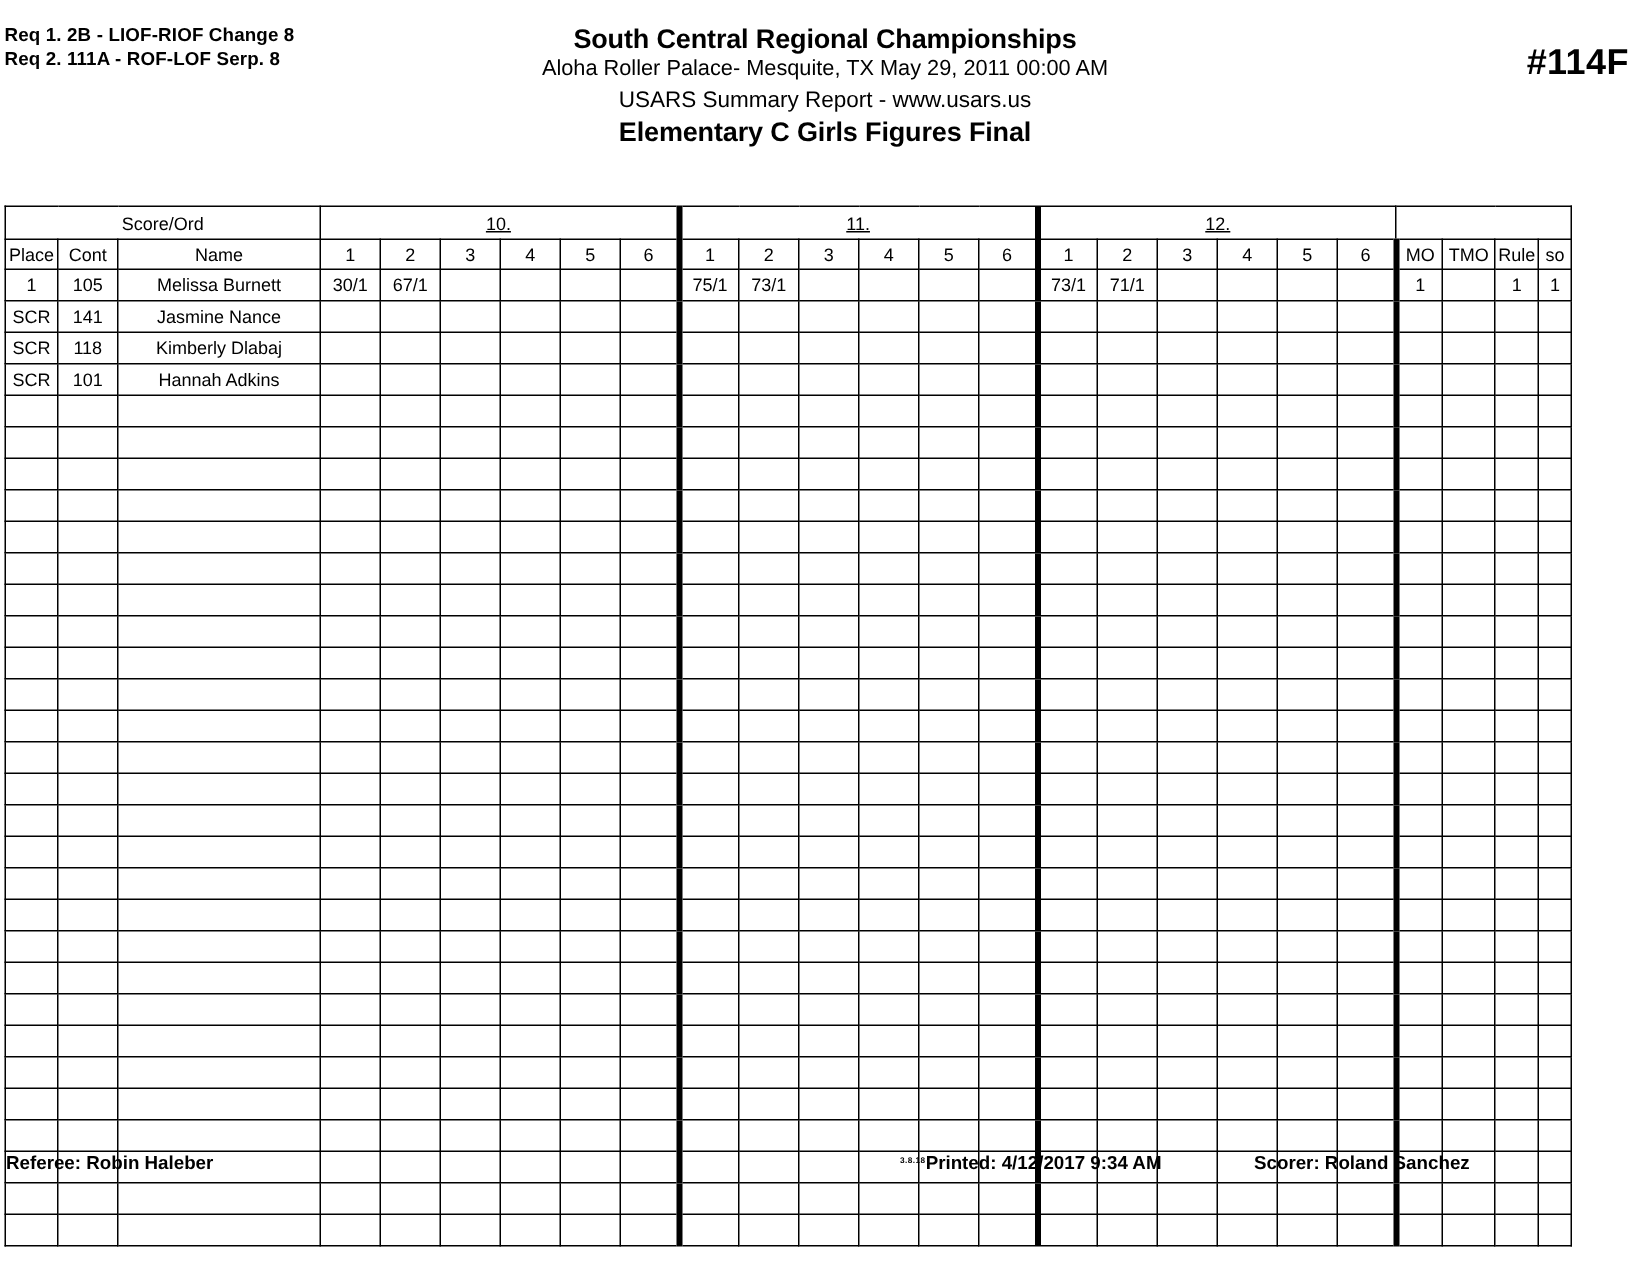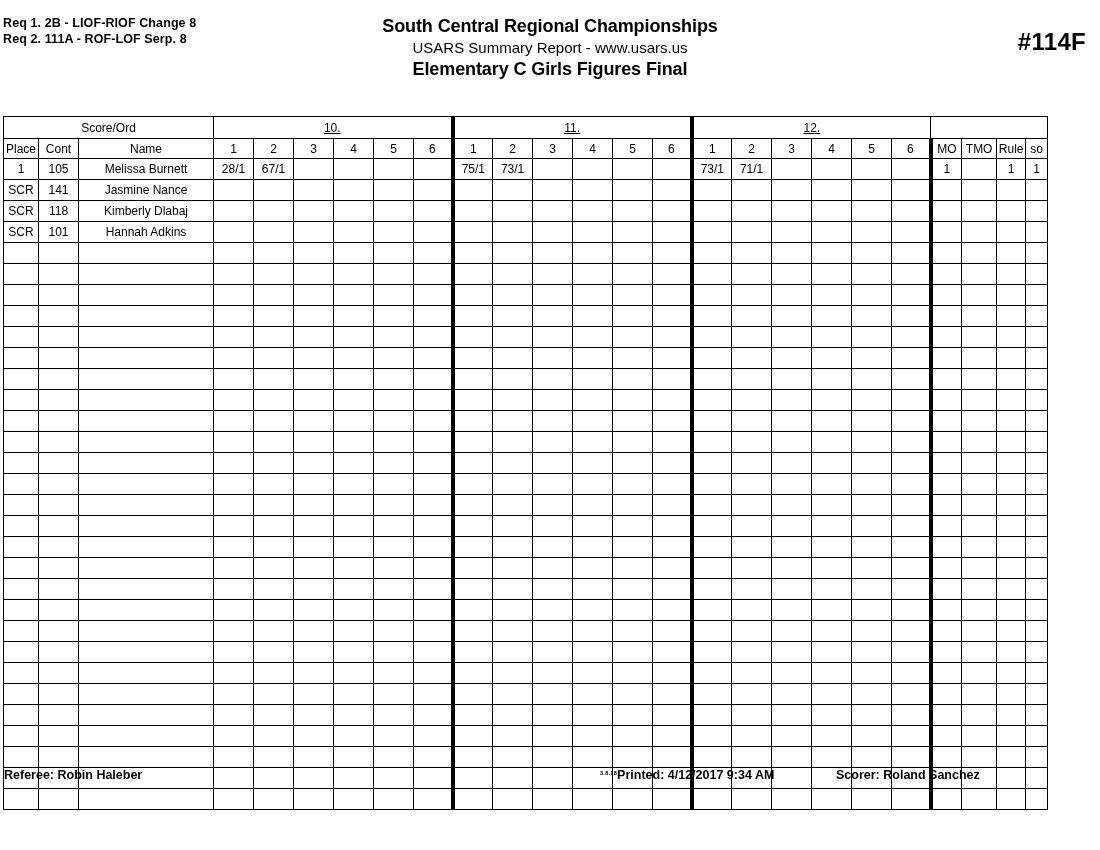--- a/index.html
+++ b/index.html
@@ -77,20 +77,21 @@
     position: absolute;
     left: 3px;
     top: 116px;
     width: 1044px;
   }
   table.grid {
     border-collapse: collapse;
     table-layout: fixed;
     width: 1044px;
     font-size: 12px;
+    margin-top: 21px;
   }
   table.grid td, table.grid th {
     border: 1px solid #000000;
     padding: 0;
     margin: 0;
     font-weight: normal;
     font-size: 12px;
     text-align: center;
     vertical-align: middle;
     overflow: hidden;
@@ -208,20 +209,21 @@
 
 <div id="header">
 
   <div id="req-block">
     <span class="req-line">Req  1.  2B - LIOF-RIOF Change 8</span>
     <span class="req-line">Req  2.  111A - ROF-LOF Serp. 8</span>
   </div>
 
   <div id="title-block">
     <div id="meet-title">South Central Regional Championships</div>
+    <div id="venue-line">Aloha Roller Palace- Mesquite, TX  May 29, 2011  00:00 AM</div>
     <div id="report-line">USARS Summary Report - www.usars.us</div>
     <div id="event-title">Elementary C Girls Figures Final</div>
   </div>
 
   <div id="event-number">#114F</div>
 </div>
 
 <div id="grid-wrap">
   <table class="grid">
     <colgroup>
@@ -284,21 +286,21 @@
           <td class="h-num">6</td>
           <td class="h-mo sep-left">MO</td>
           <td class="h-tmo">TMO</td>
           <td class="h-rule">Rule</td>
           <td class="h-so">so</td>
         </tr>
         <tr class="data-row">
           <td class="c-place">1</td>
           <td class="c-cont">105</td>
           <td class="c-name">Melissa Burnett</td>
-          <td class="c-score">28/1</td>
+          <td class="c-score">30/1</td>
           <td class="c-score">67/1</td>
           <td class="c-score"></td>
           <td class="c-score"></td>
           <td class="c-score"></td>
           <td class="c-score"></td>
           <td class="c-score sep-left">75/1</td>
           <td class="c-score">73/1</td>
           <td class="c-score"></td>
           <td class="c-score"></td>
           <td class="c-score"></td>

